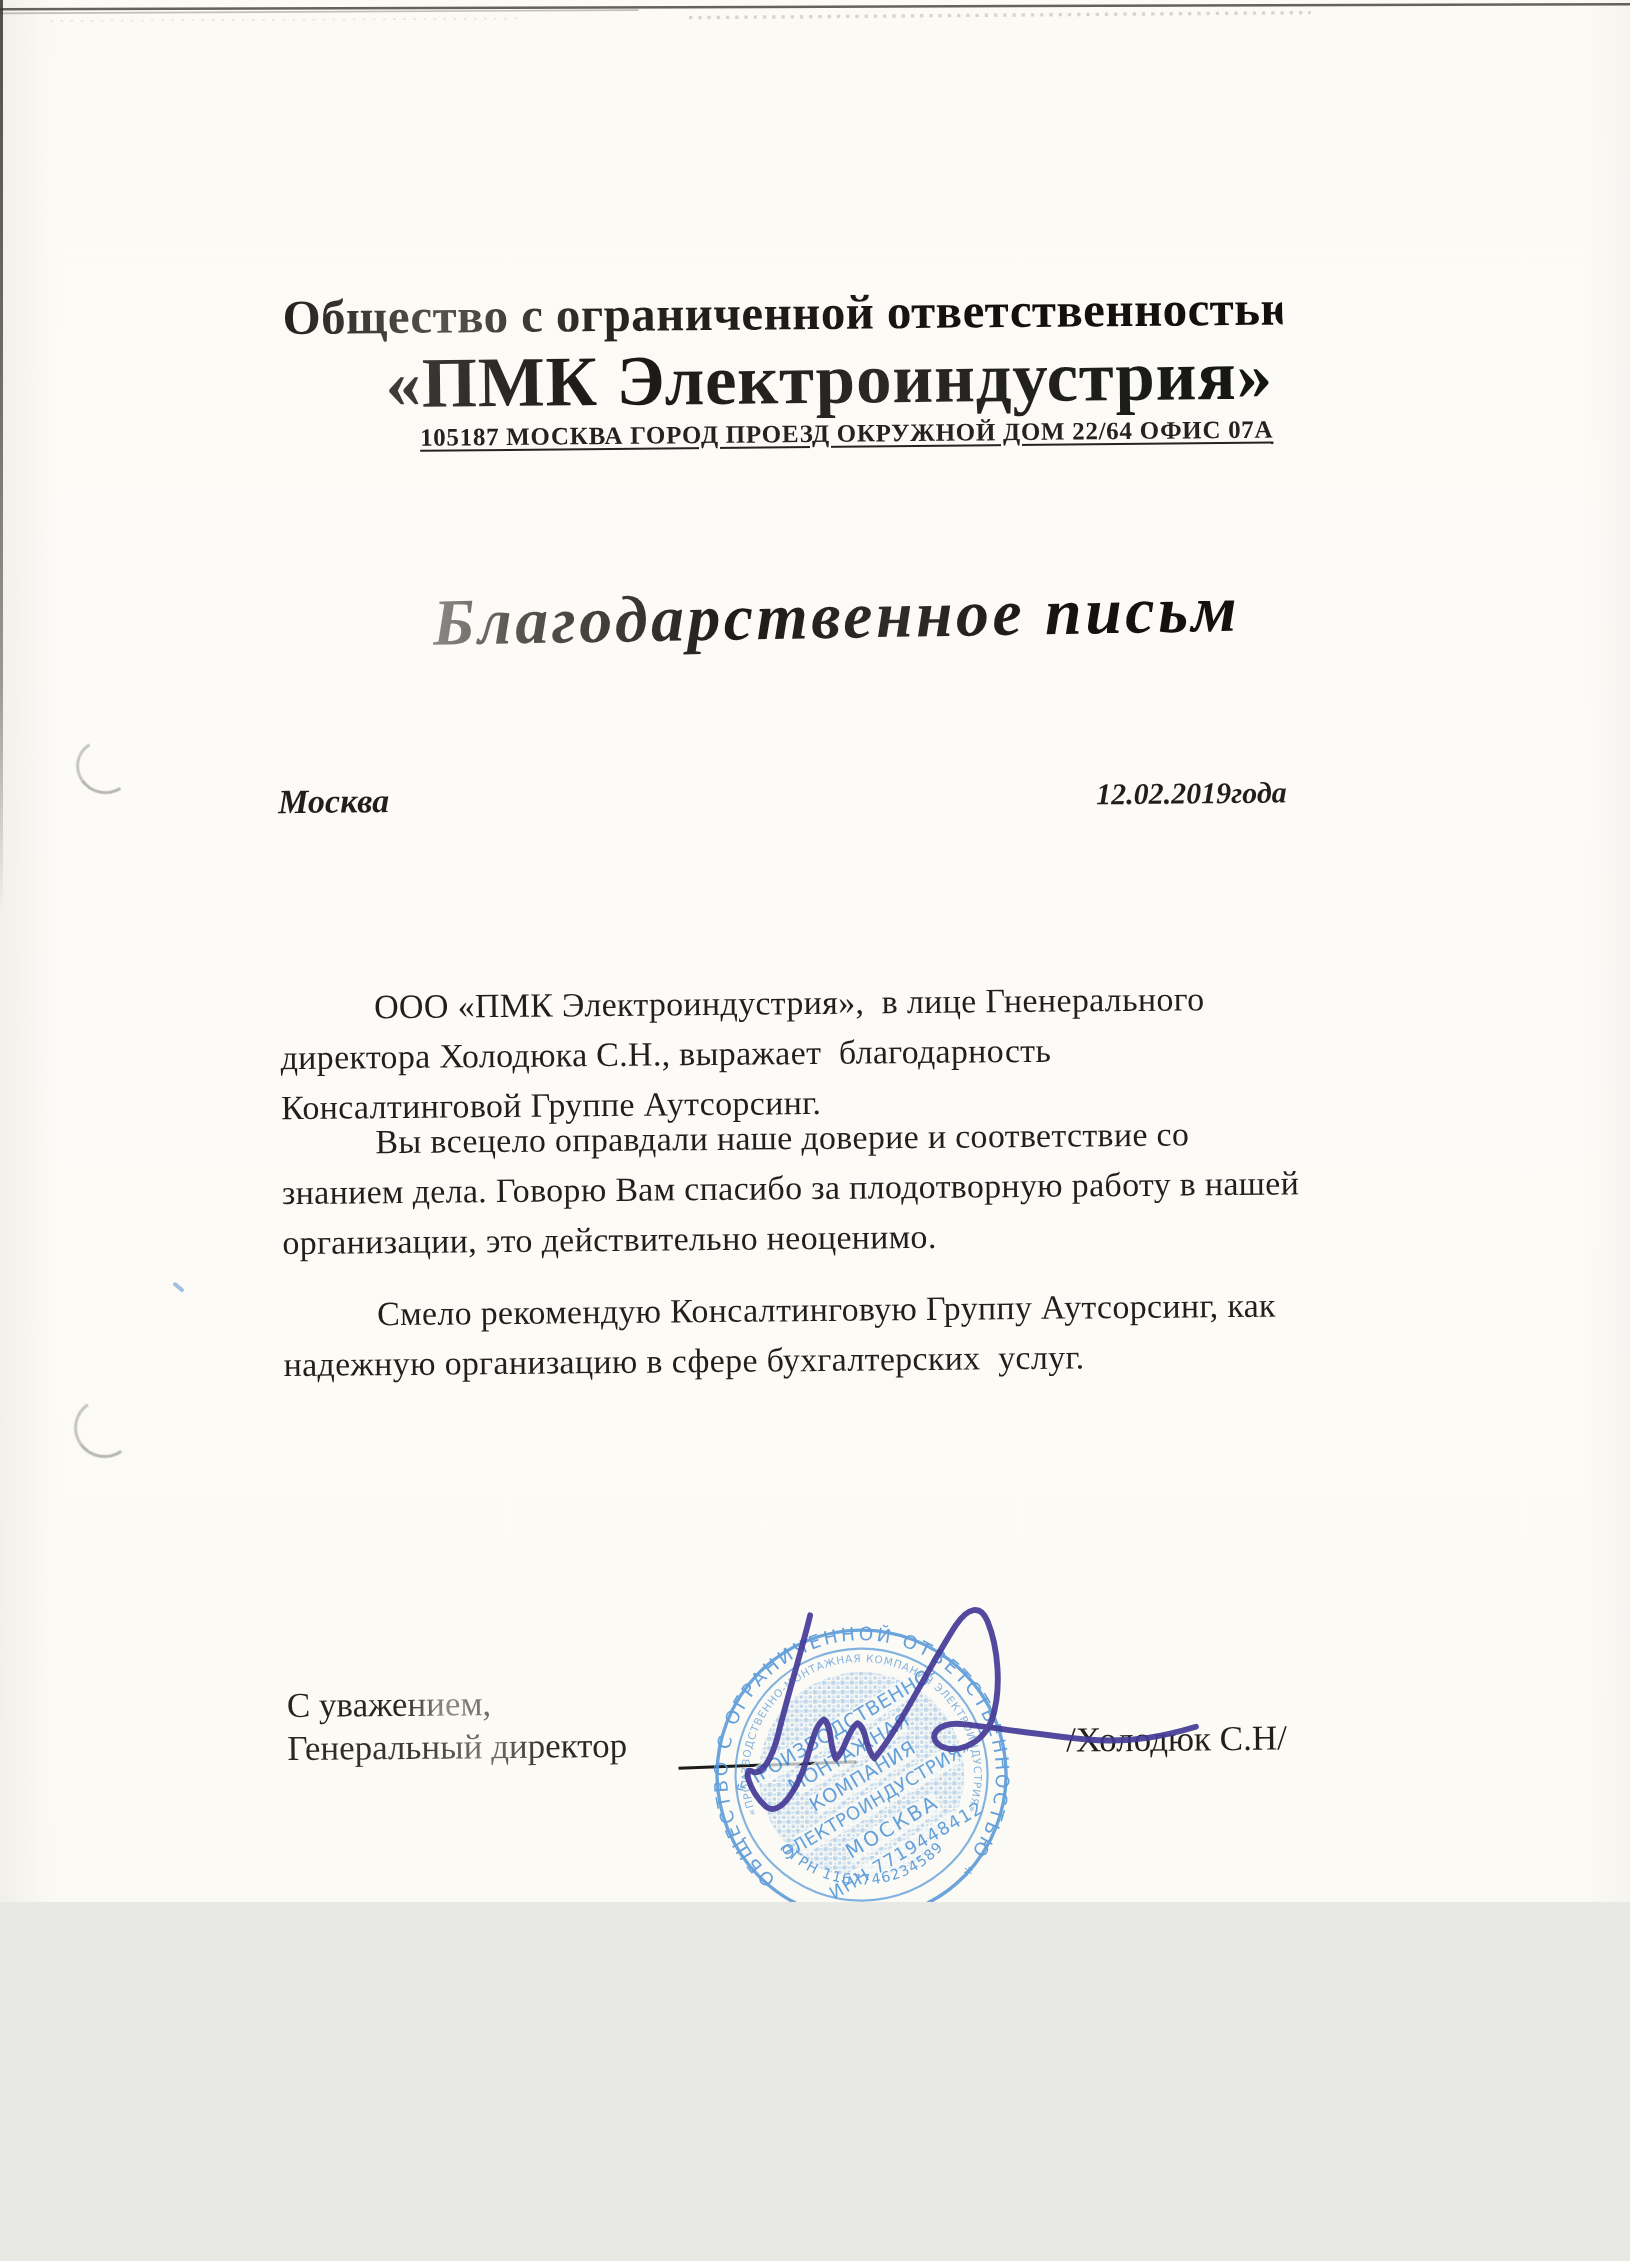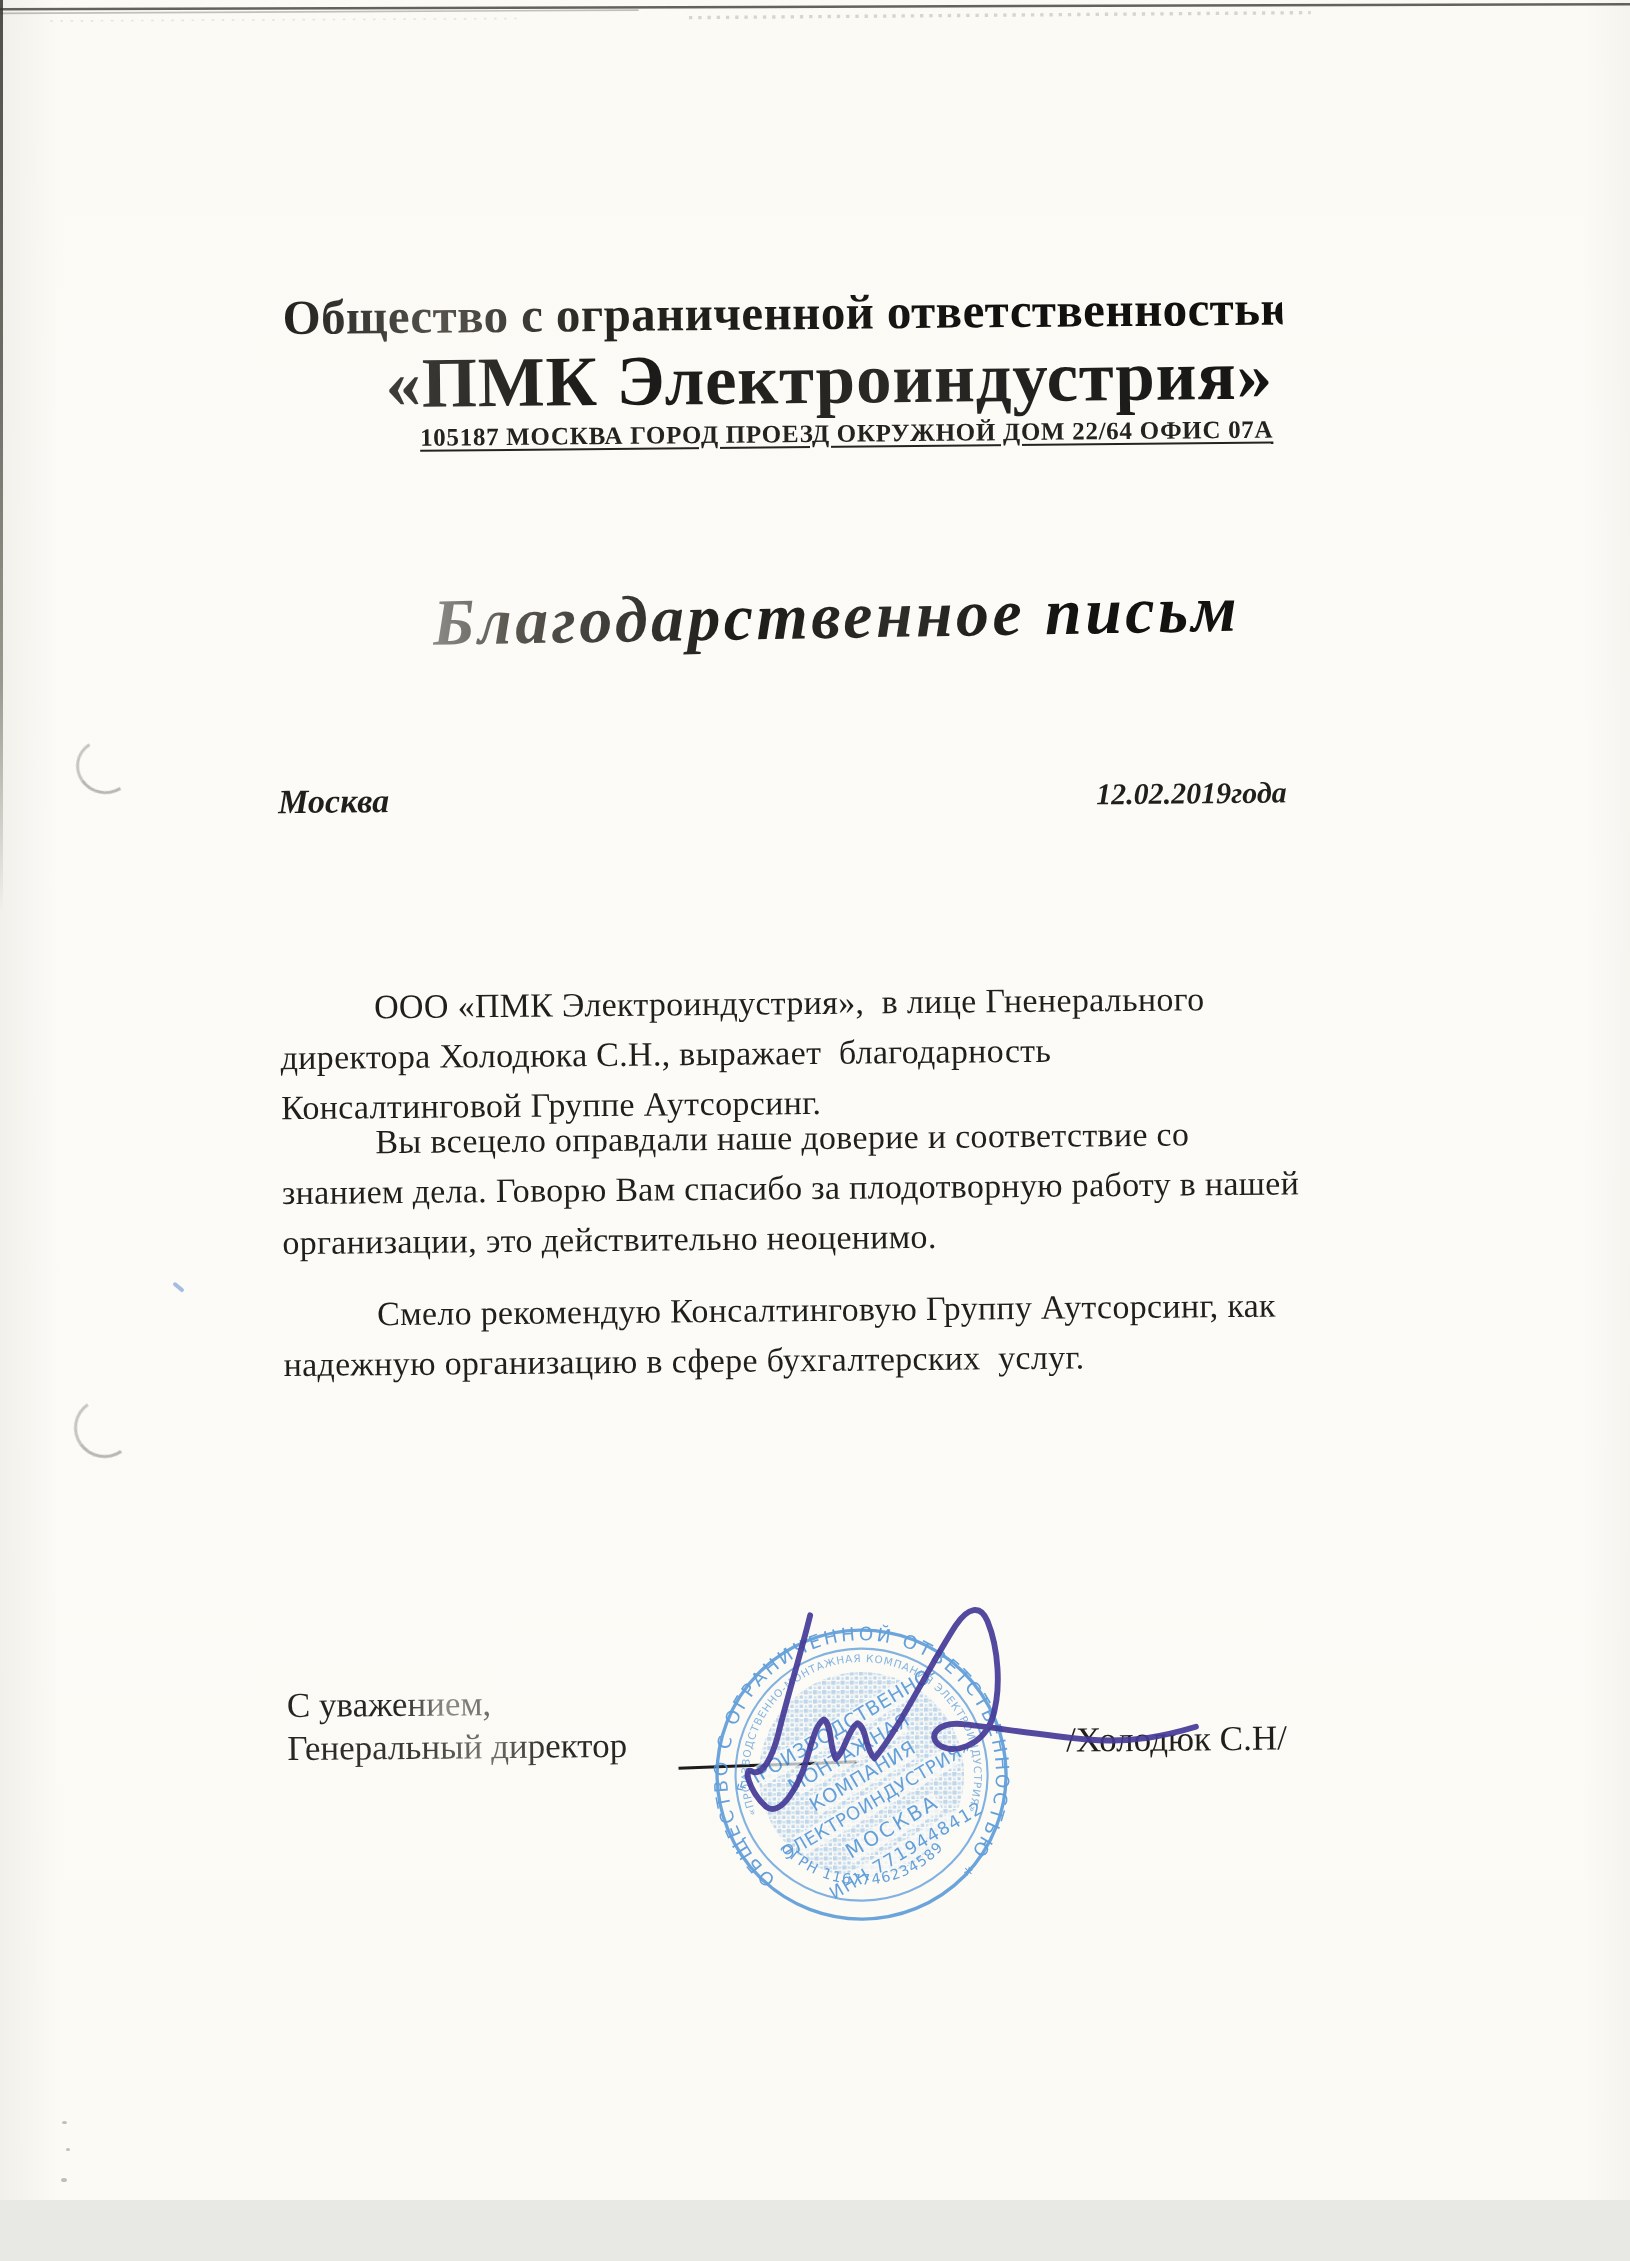--- a/index.html
+++ b/index.html
@@ -1,17 +1,17 @@
 <!DOCTYPE html>
 <html style="font-size:13.4px"><head>
 <meta charset="utf-8">
 <style>
   html,body{margin:0;padding:0;background:#e8e8e4;}
   #page{
-    position:relative;width:1630px;height:2200px;overflow:hidden;
+    position:relative;width:1630px;height:1902px;overflow:hidden;
     background:
       linear-gradient(90deg, rgba(188,186,176,.16) 0px, rgba(188,186,176,0) 59px),
       linear-gradient(270deg, rgba(188,186,176,.10) 0px, rgba(188,186,176,0) 46px),
       linear-gradient(180deg, #fbfaf5 0%, #fcfbf7 40%, #fbfaf5 100%);
     font-family:"Liberation Serif", serif;color:#201f1c;
   }
   #doc-rotate{position:absolute;left:0;top:0;width:100%;height:100%;
     transform:rotate(-0.55deg);transform-origin:815px 1092px;}
   .abs{position:absolute;}
   .hdr1{left:290px;top:284px;width:1000px;text-align:center;

